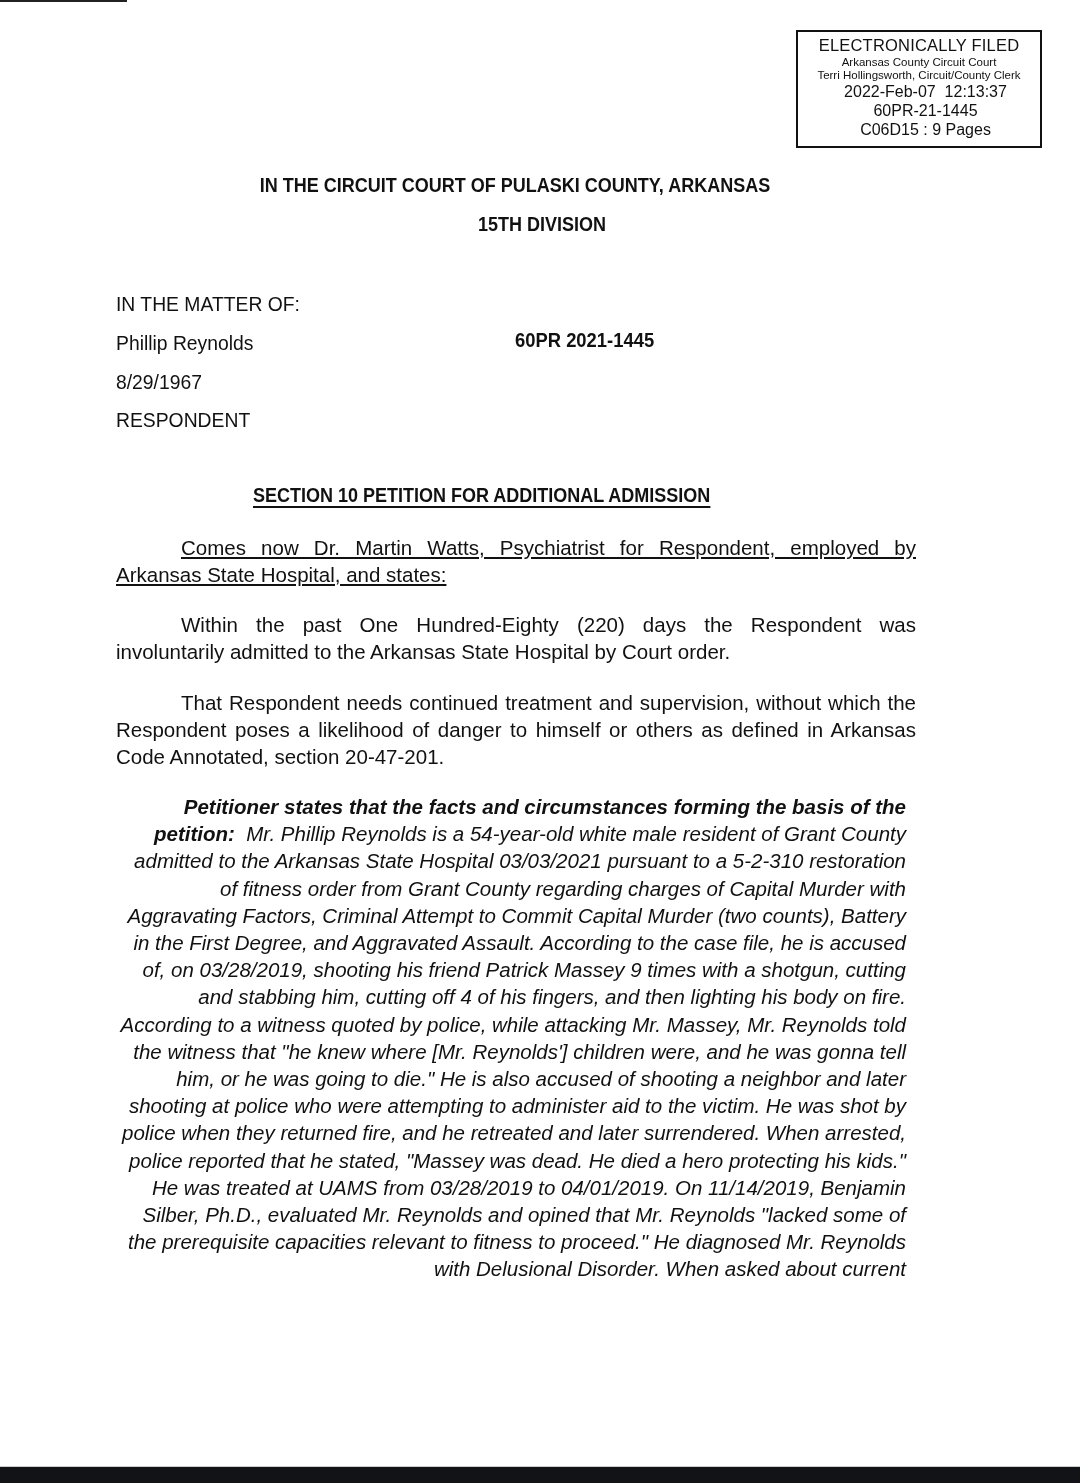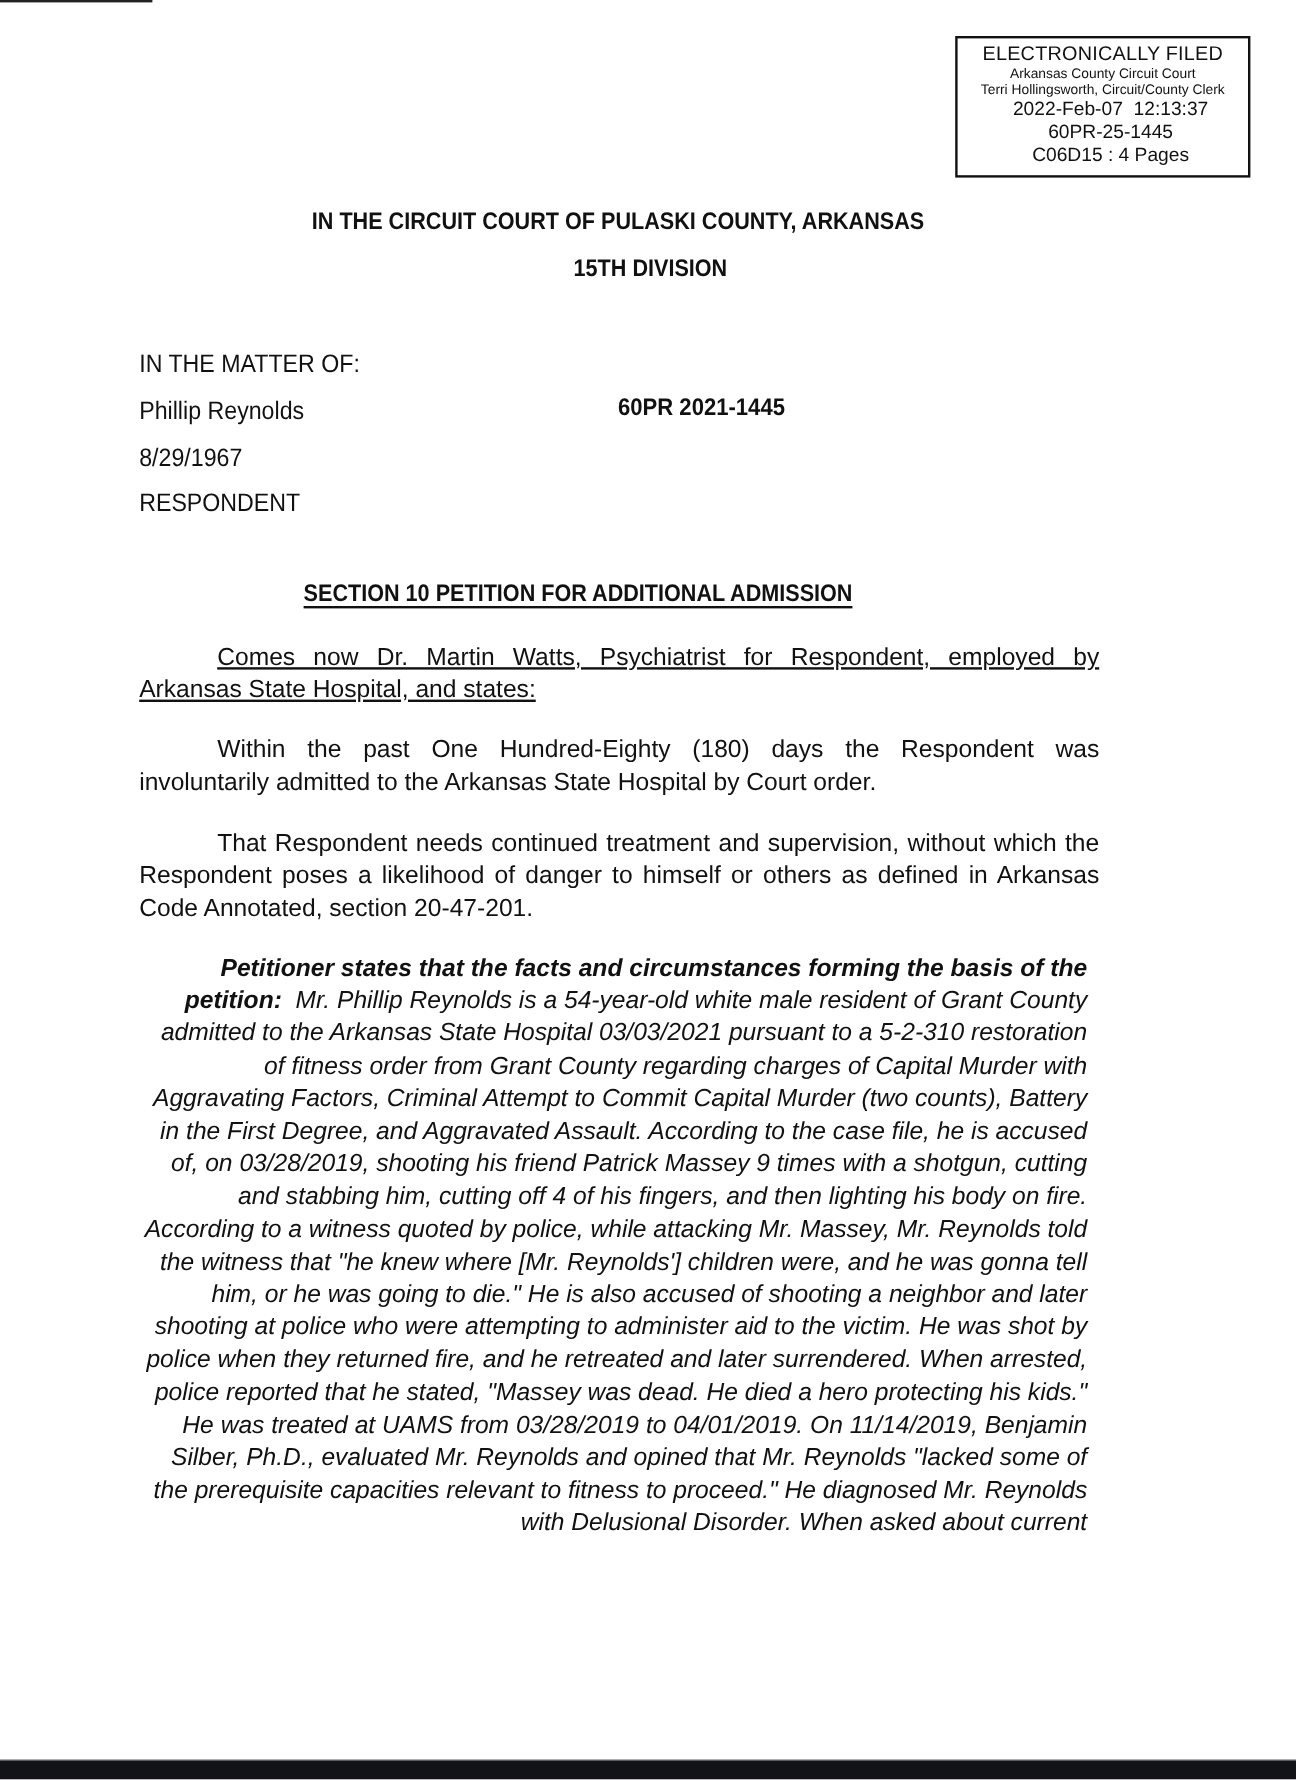--- a/index.html
+++ b/index.html
@@ -45,33 +45,33 @@
 </head>
 <body>
 
 <div class="top-rule"></div>
 
 <div class="stamp">
   <div class="s-big">ELECTRONICALLY FILED</div>
   <div class="s-small">Arkansas County Circuit Court</div>
   <div class="s-small">Terri Hollingsworth, Circuit/County Clerk</div>
   <div class="s-mid" style="white-space:pre">2022-Feb-07  12:13:37</div>
-  <div class="s-mid">60PR-25-1445</div>
-  <div class="s-mid">C06D15 : 4 Pages</div>
+  <div class="s-mid">60PR-21-1445</div>
+  <div class="s-mid">C06D15 : 9 Pages</div>
 </div>
 
 <div class="caption cap1">IN THE CIRCUIT COURT OF PULASKI COUNTY, ARKANSAS</div>
 <div class="caption cap2">15TH DIVISION</div>
 
 <div class="matter m1">IN THE MATTER OF:</div>
 <div class="matter m2">Phillip Reynolds</div>
 <div class="matter m3">8/29/1967</div>
 <div class="matter m4">RESPONDENT</div>
 <div class="case-no">60PR 2021-1445</div>
 
 <div class="title">SECTION 10 PETITION FOR ADDITIONAL ADMISSION</div>
 
 <div class="para p1">Comes now Dr. Martin Watts, Psychiatrist for Respondent, employed by Arkansas State Hospital, and states:</div>
-<div class="para p2">Within the past One Hundred-Eighty (180) days the Respondent was involuntarily admitted to the Arkansas State Hospital by Court order.</div>
+<div class="para p2">Within the past One Hundred-Eighty (220) days the Respondent was involuntarily admitted to the Arkansas State Hospital by Court order.</div>
 <div class="para p3">That Respondent needs continued treatment and supervision, without which the Respondent poses a likelihood of danger to himself or others as defined in Arkansas Code Annotated, section 20-47-201.</div>
 <div class="para p4"><b>Petitioner states that the facts and circumstances forming the basis of the petition:</b>&nbsp;&nbsp;<span>Mr. Phillip Reynolds is a 54-year-old white male resident of Grant County admitted to the Arkansas State Hospital 03/03/2021 pursuant to a 5-2-310 restoration of fitness order from Grant County regarding charges of Capital Murder with Aggravating Factors, Criminal Attempt to Commit Capital Murder (two counts), Battery in the First Degree, and Aggravated Assault. According to the case file, he is accused of, on 03/28/2019, shooting his friend Patrick Massey 9 times with a shotgun, cutting and stabbing him, cutting off 4 of his fingers, and then lighting his body on fire. According to a witness quoted by police, while attacking Mr. Massey, Mr. Reynolds told the witness that "he knew where [Mr. Reynolds'] children were, and he was gonna tell him, or he was going to die." He is also accused of shooting a neighbor and later shooting at police who were attempting to administer aid to the victim. He was shot by police when they returned fire, and he retreated and later surrendered. When arrested, police reported that he stated, "Massey was dead. He died a hero protecting his kids." He was treated at UAMS from 03/28/2019 to 04/01/2019. On 11/14/2019, Benjamin Silber, Ph.D., evaluated Mr. Reynolds and opined that Mr. Reynolds "lacked some of the prerequisite capacities relevant to fitness to proceed." He diagnosed Mr. Reynolds with Delusional Disorder. When asked about current</span></div>
 
 <div class="bottom-bar"></div>
 
 </body></html>

